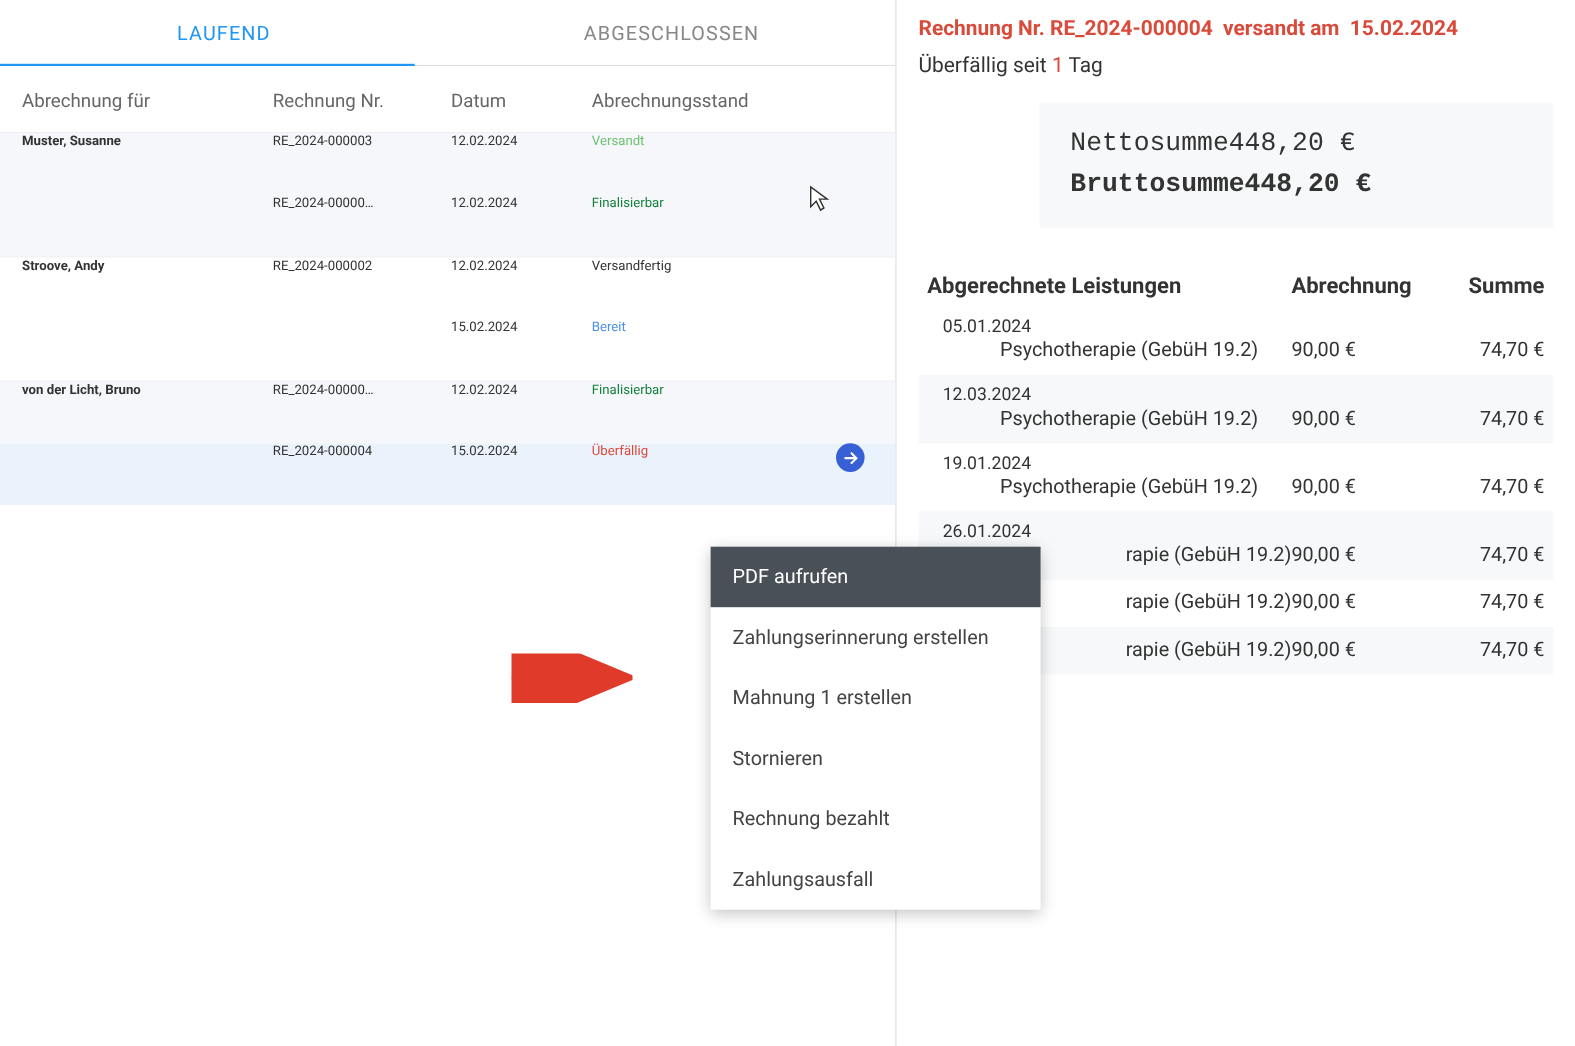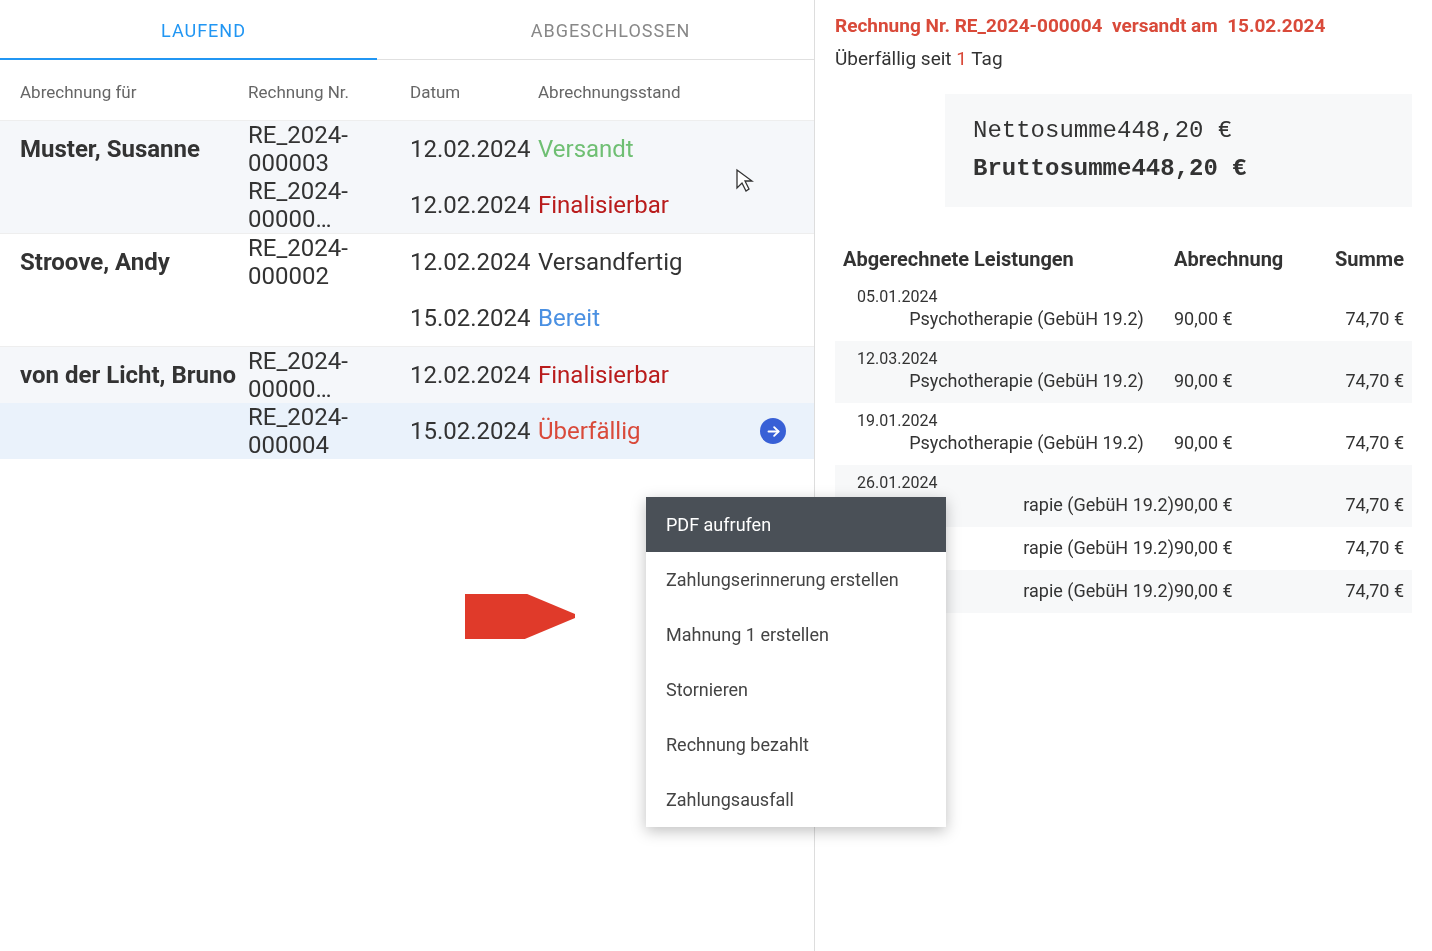--- a/index.html
+++ b/index.html
@@ -66,29 +66,28 @@
     .col-patient { width: 248px; padding-left: 20px; }
     .col-invoice { width: 162px; }
     .col-date { width: 128px; }
     .col-status { width: 200px; }
     .col-action { flex: 1; }
     .group {
       border-top: 1px solid #eee;
     }
     .row {
       display: flex;
-      align-items: center;
       height: 56px;
-      font-size: 24px;
+      font-size: 12px;
     }
     .row.bg-light { background: #f5f7fa; }
     .row.bg-selected { background: #eaf2fb; }
     .patient-name { font-weight: 700; color: #333; }
     .status-sent { color: #6fbf73; }
-    .status-final { color: #b91c1c; }
+    .status-final { color: #15803d; }
     .status-ready-send { color: #333; }
     .status-ready { color: #4a90e2; }
     .status-overdue { color: #d94a3a; }
     .action-icon {
       width: 26px;
       height: 26px;
       border-radius: 50%;
       background: #3860d6;
       display: inline-flex;
       align-items: center;

